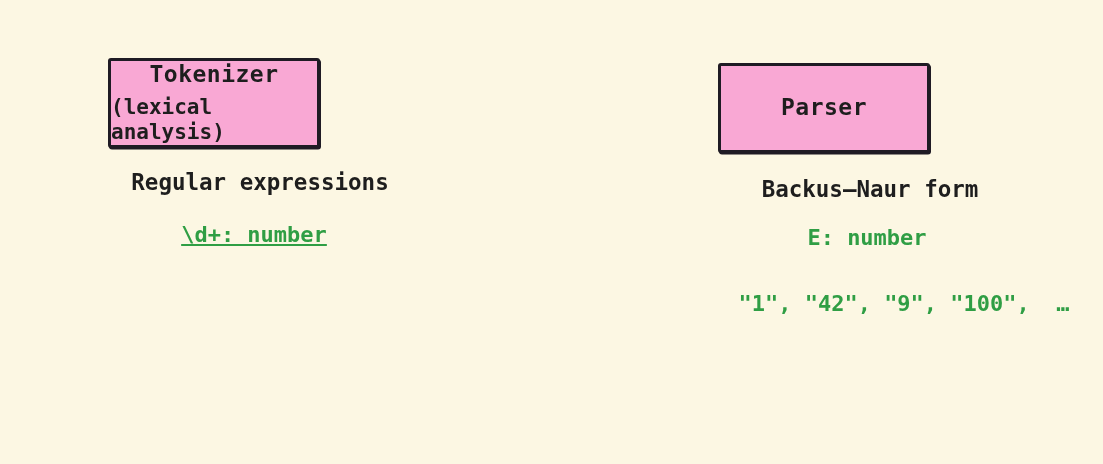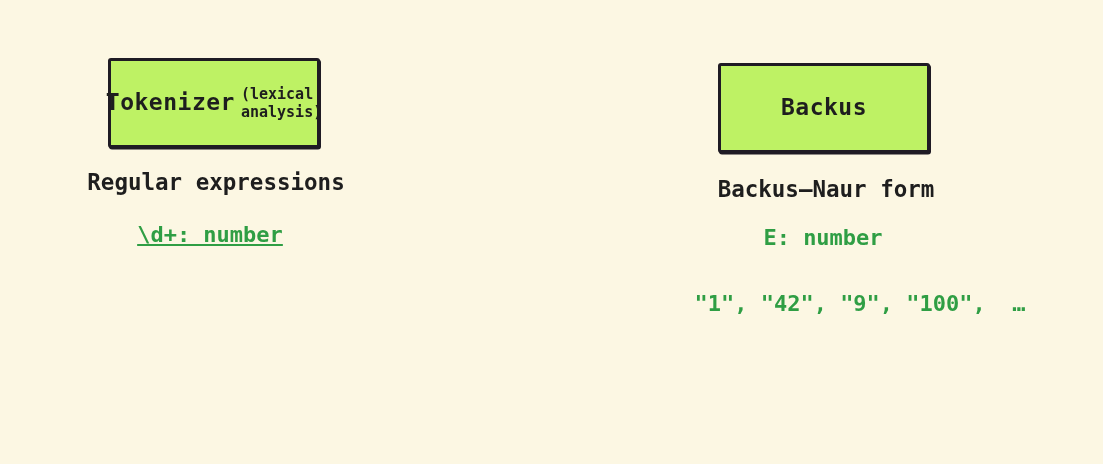--- a/index.html
+++ b/index.html
@@ -13,47 +13,48 @@
     background: #fcf7e3;
     overflow: hidden;
     font-family: "DejaVu Sans Mono", "Liberation Mono", monospace;
     color: #1e1e1e;
   }
   .node-box {
     position: absolute;
     width: 212px;
     height: 90px;
     box-sizing: border-box;
-    background: #bef264;
+    background: #f9a8d4;
     border: 3px solid #1f1b24;
     border-radius: 3px;
     box-shadow: 1px 1.5px 0 #1f1b24;
     display: flex;
-    flex-direction: row;
+    flex-direction: column;
     align-items: center;
     justify-content: center;
     gap: 6px;
   }
   .node-title {
     font-size: 23px;
     font-weight: bold;
     line-height: 1.2;
     letter-spacing: 0.5px;
   }
   .node-subtitle {
-    font-size: 15px;
+    font-size: 21px;
     font-weight: bold;
     line-height: 1.2;
   }
   .label-line {
     position: absolute;
     transform: translateX(-50%);
     white-space: pre;
     font-weight: bold;
     line-height: 1.2;
+    margin-left: 44px;
   }
   .ink {
     color: #1e1e1e;
   }
   .green {
     color: #2f9e44;
   }
   .method-line { font-size: 22.5px; }
   .rule-line { font-size: 22px; }
   .examples-line { font-size: 22px; }
@@ -74,19 +75,19 @@
 <div class="canvas">
 
   <div class="node-box" id="tokenizer-box">
     <div class="node-title">Tokenizer</div>
     <div class="node-subtitle">(lexical analysis)</div>
   </div>
   <div class="label-line ink method-line" id="tokenizer-method">Regular expressions</div>
   <div class="label-line green rule-line" id="tokenizer-rule">\d+: number</div>
 
   <div class="node-box" id="parser-box">
-    <div class="node-title">Backus</div>
+    <div class="node-title">Parser</div>
   </div>
   <div class="label-line ink method-line" id="parser-method">Backus–Naur form</div>
   <div class="label-line green rule-line" id="parser-rule">E: number</div>
   <div class="label-line green examples-line" id="parser-examples">"1", "42", "9", "100",  …</div>
 
 </div>
 
 </body></html>

